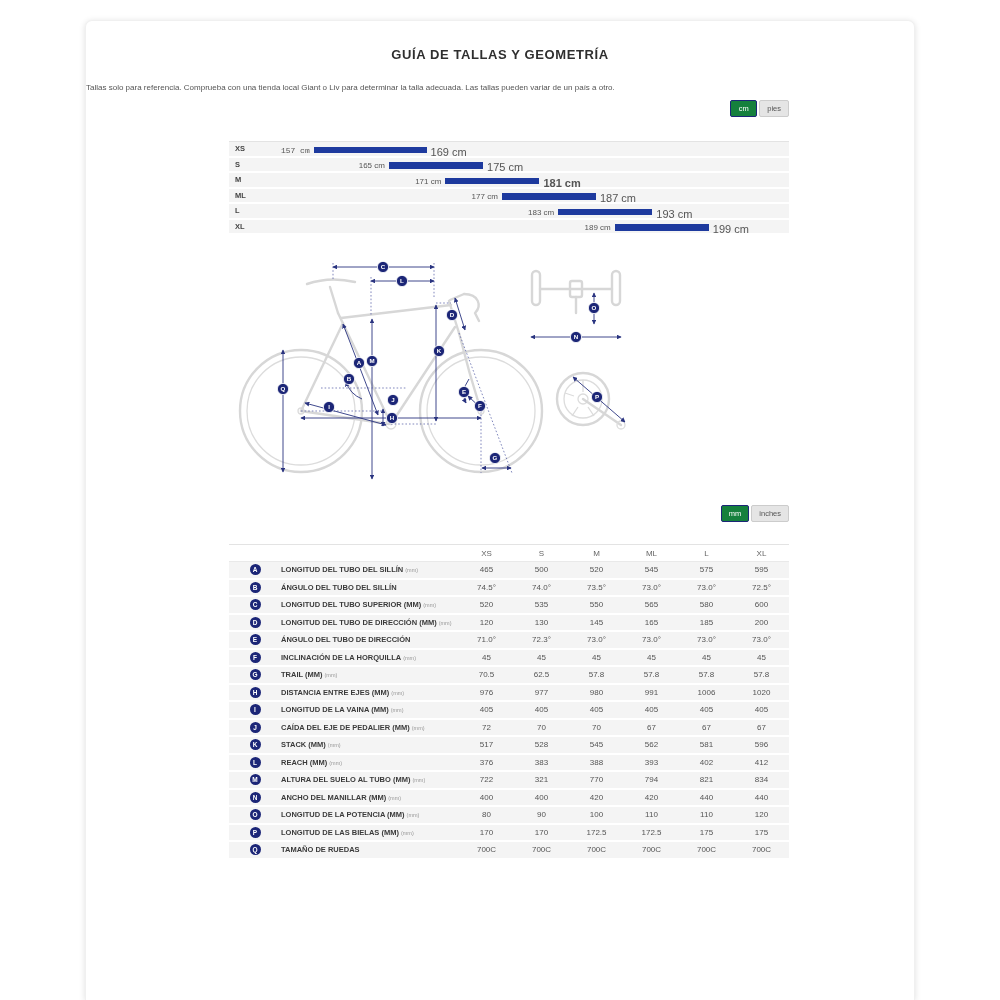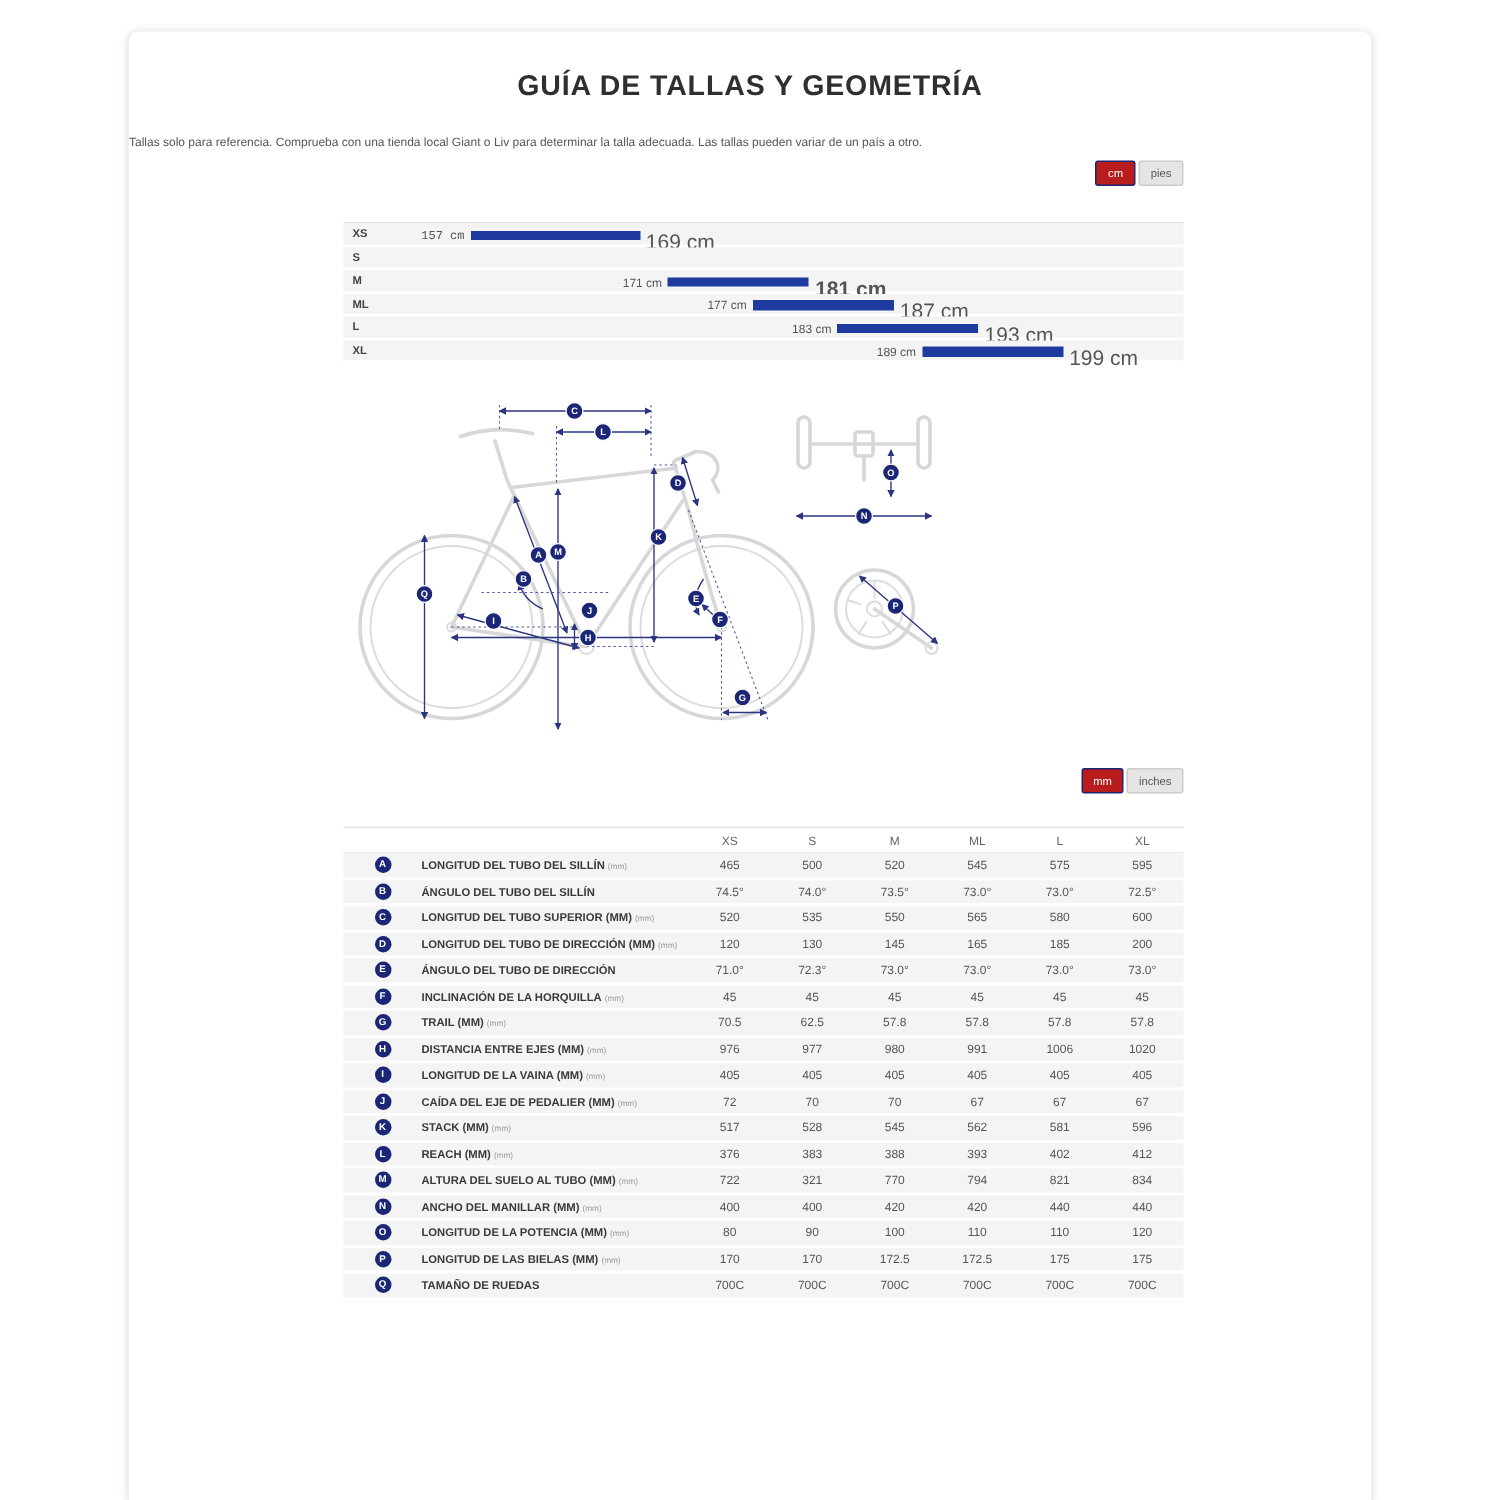--- a/index.html
+++ b/index.html
@@ -2,41 +2,41 @@
 <html><head>
 <meta charset="utf-8">
 <style>
   * { margin:0; padding:0; box-sizing:border-box; }
   html,body { width:1000px; height:1000px; background:#fff; overflow:hidden;
               font-family:"Liberation Sans", sans-serif; }
   .card { position:absolute; left:85px; top:20px; width:830px; height:980px;
           background:#fff; border-radius:7px 7px 0 0;
           box-shadow:0 1px 6px rgba(0,0,0,.13); border:1px solid #f0f0f0; border-bottom:none; }
   .card-inner { padding-top:26px; }
-  .page-title { text-align:center; font-size:19px; font-weight:bold; color:#2f2f2f;
+  .page-title { text-align:center; font-size:13px; font-weight:bold; color:#2f2f2f;
                 letter-spacing:.6px; }
   .page-subtitle { font-size:8px; color:#555; margin-top:21px; }
   .content { width:560px; margin-left:143px; }
   
   .toggle-row { display:flex; justify-content:flex-end; margin-top:8px; }
   .toggle-row.second { margin-top:14px; }
   .toggle-btn { font-family:inherit; font-size:7.5px; height:17px; min-width:27px;
                 padding:0 7px; background:#e5e5e5; border:1px solid #ccc; color:#555;
                 cursor:pointer; border-radius:2px; }
   .toggle-btn + .toggle-btn { margin-left:2px; }
-  .toggle-btn.selected { background:#b91c1c; border-color:#1c2677; color:#fff; }
+  .toggle-btn.selected { background:#15803d; border-color:#1c2677; color:#fff; }
   
   .size-chart { margin-top:24px; border-top:1px solid #e3e3e3; }
   .sc-row { position:relative; height:15.5px; background:#f4f4f4; border-bottom:2px solid #fff;
             display:flex; align-items:center; }
   .sc-size { width:60px; padding-left:6px; font-size:7.5px; font-weight:bold; color:#444; }
   .sc-track { position:absolute; left:0; right:0; top:0; bottom:0; }
   .sc-bar { position:absolute; top:4.5px; height:6.5px; background:#1e3a9e; }
   .sc-min { position:absolute; top:3.5px; font-size:8px; color:#555; padding-right:4px; white-space:nowrap; }
-  .sc-max { position:absolute; top:3.5px; font-size:14px; color:#555; padding-left:4px; white-space:nowrap; }
+  .sc-max { position:absolute; top:3.5px; font-size:11px; color:#555; padding-left:4px; white-space:nowrap; }
   
   .diagram-wrap { margin:16px 0 0 145px; width:440px; height:240px; position:relative; }
   .dim { stroke:#2a3480; stroke-width:.9; fill:none; }
   .dash { stroke:#4a55a0; stroke-width:.7; fill:none; stroke-dasharray:1.6 2; }
   .frame { stroke:#d7d7d7; stroke-width:2.4; fill:none; stroke-linecap:round; stroke-linejoin:round; }
   .frame-thin { stroke:#dcdcdc; stroke-width:1.3; fill:none; }
   
   .geo-table { margin-top:22px; }
   .gt-row { display:grid; grid-template-columns:52px 178px repeat(6,1fr);
             align-items:center; min-height:17.5px; background:#f4f4f4; border-bottom:2px solid #fff; }
@@ -67,20 +67,25 @@
           <div class="sc-row">
             <div class="sc-size">XS</div>
             <div class="sc-track">
               <span class="sc-min" style="right: 84.88%; font-family: Liberation Mono, monospace;">157 cm</span>
               <div class="sc-bar" style="left: 15.12%; width: 20.16%;"></div>
               <span class="sc-max" style="left: 35.28%;">169 cm</span>
             </div>
           </div>
           <div class="sc-row">
             <div class="sc-size">S</div>
+            <div class="sc-track">
+              <span class="sc-min" style="right: 71.44%;">165 cm</span>
+              <div class="sc-bar" style="left: 28.56%; width: 16.8%;"></div>
+              <span class="sc-max" style="left: 45.36%;">175 cm</span>
+            </div>
           </div>
           <div class="sc-row">
             <div class="sc-size">M</div>
             <div class="sc-track">
               <span class="sc-min" style="right: 61.36%;">171 cm</span>
               <div class="sc-bar" style="left: 38.64%; width: 16.8%;"></div>
               <span class="sc-max" style="left: 55.44%; font-weight: bold;">181 cm</span>
             </div>
           </div>
           <div class="sc-row">

